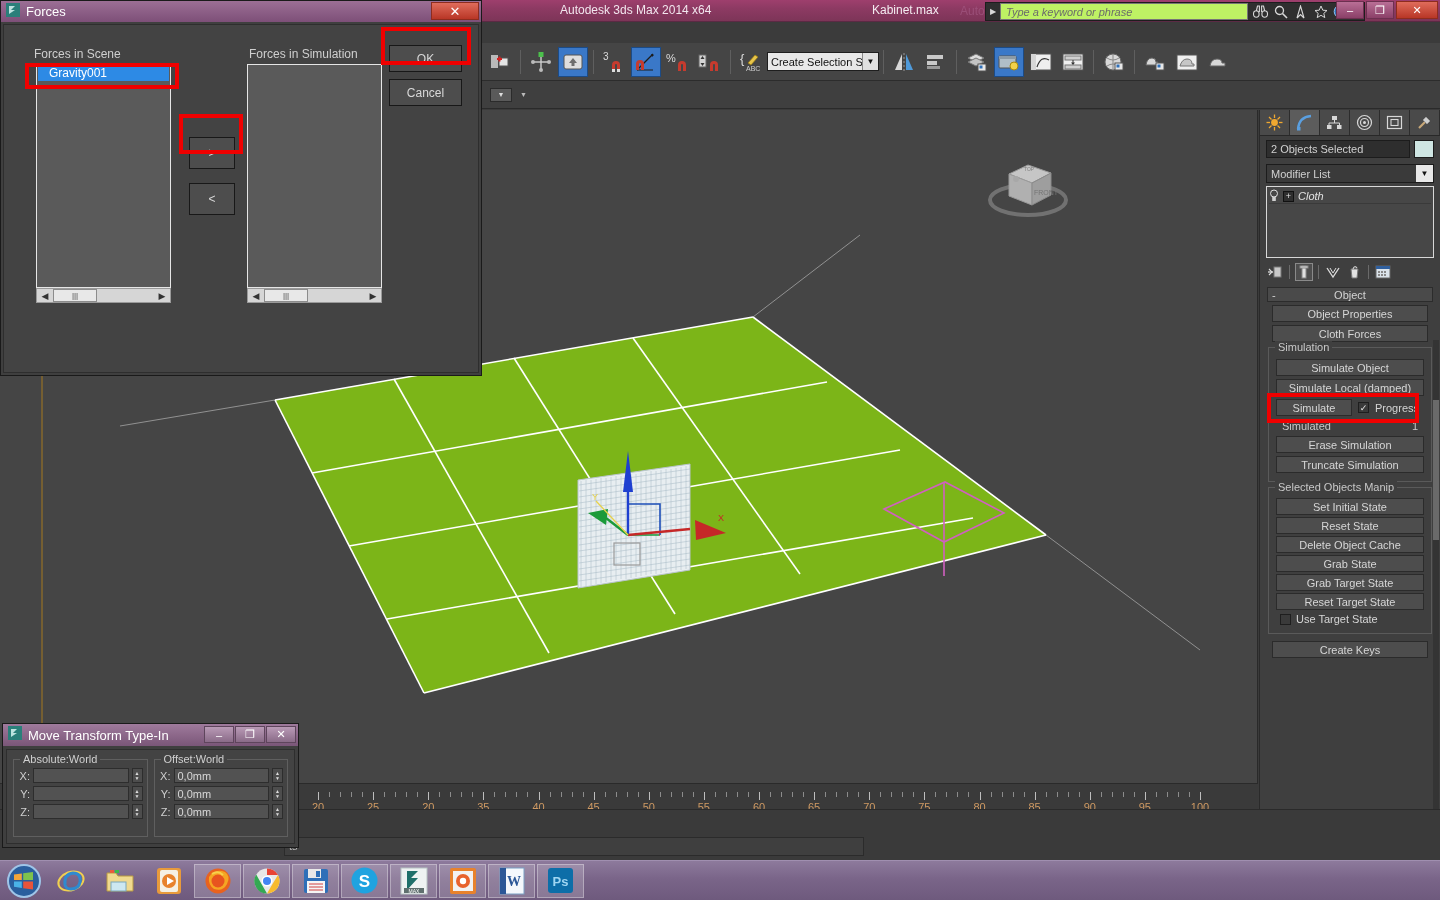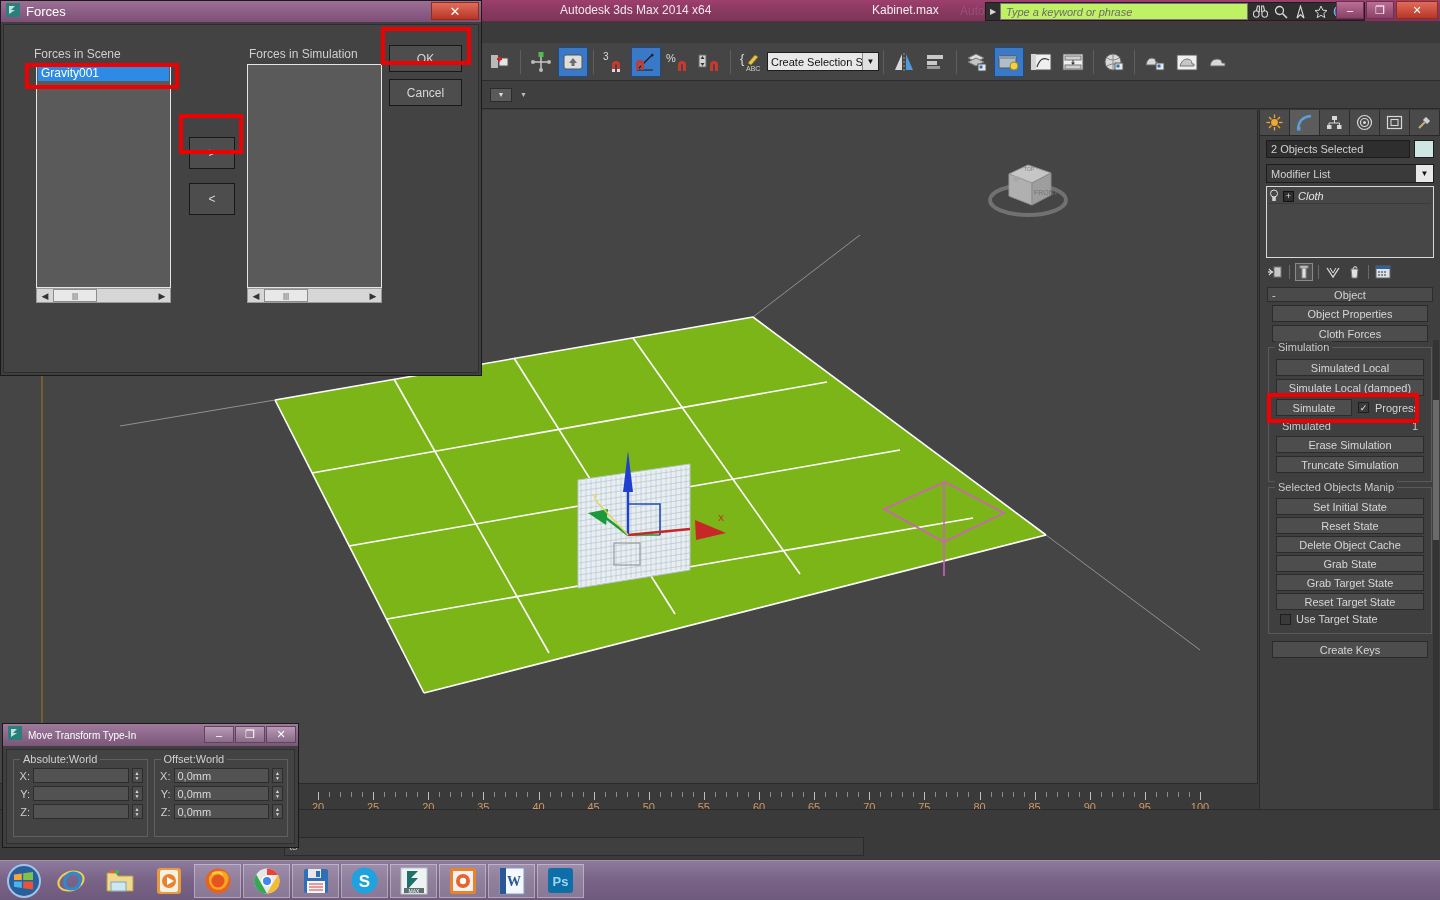--- a/index.html
+++ b/index.html
@@ -133,38 +133,38 @@
   #forces { position: absolute; left: 0; top: 0; width: 482px; height: 376px; background: #3f3f3f;
             border: 1px solid #1a1a1a; z-index: 50; }
   #forces .fdtitle { height: 21px; background: linear-gradient(to bottom,#9c6f95 0%,#7d4f78 100%);
                      display: flex; align-items: center; padding-left: 5px; position: relative; }
   #forces .fdtitle .tlabel { font-size: 13px; color: #fff; margin-left: 6px; }
   #forces .fdbody { position: absolute; left: 2px; top: 23px; right: 2px; bottom: 2px; background: #434343;
                     border: 1px solid #2e2e2e; }
   .fd-lbl { position: absolute; font-size: 12px; color: #cfcfcf; }
   .fd-list { position: absolute; background: #5a5a5a; border: 1px solid #e6e6e6; }
   .fd-sel { position: absolute; left: 1px; top: 1px; right: 1px; height: 15px; background: #2d8ae5;
-            color: #fff; font-size: 12px; padding-left: 3px; line-height: 15px; }
+            color: #fff; font-size: 12px; padding-left: 11px; line-height: 15px; }
   .fd-hscroll { position: absolute; height: 15px; background: #d6d6d6; border: 1px solid #9a9a9a;
                 display: flex; align-items: center; }
   .fd-hscroll .ar { width: 16px; text-align: center; font-size: 9px; color: #333; }
   .fd-hscroll .thumb { width: 44px; height: 13px; background: #e8e8e8; border: 1px solid #8c8c8c;
                        display: flex; align-items: center; justify-content: center; font-size: 8px; color: #444; }
   .fd-btn { position: absolute; background: #4d4d4d; border: 1px solid #181818; color: #d8d8d8;
             font-size: 12px; display: flex; align-items: center; justify-content: center; }
   .fd-x { position: absolute; right: 2px; top: 1px; width: 48px; height: 18px;
           background: linear-gradient(to bottom,#e06c5b,#b83626); border: 1px solid #8e2c1e; color: #fff;
           font-size: 13px; display: flex; align-items: center; justify-content: center; }
 
   
   #mtti { position: absolute; left: 2px; top: 723px; width: 297px; height: 125px; background: #3f3f3f;
           border: 1px solid #1a1a1a; z-index: 40; }
   #mtti .mt-title { height: 22px; background: linear-gradient(to bottom,#9f7a9c 0%,#7a5678 100%);
                     display: flex; align-items: center; padding-left: 5px; position: relative; }
-  #mtti .mt-title .tl { font-size: 10px; color: #fff; margin-left: 6px; }
+  #mtti .mt-title .tl { font-size: 13px; color: #fff; margin-left: 6px; }
   .mt-wc { position: absolute; right: 2px; top: 2px; display: flex; gap: 1px; }
   .mt-wcb { width: 30px; height: 17px; background: linear-gradient(to bottom,#b99ab6,#8a6b88);
             border: 1px solid #5e455c; color: #fff; font-size: 11px;
             display: flex; align-items: center; justify-content: center; }
   .mt-body { position: absolute; left: 3px; top: 25px; right: 3px; bottom: 3px; background: #434343;
              border: 1px solid #2e2e2e; display: flex; gap: 6px; padding: 9px 6px 6px 6px; }
   .mt-group { flex: 1; border: 1px solid #5f5f5f; position: relative; padding: 8px 4px 4px 4px; }
   .mt-group .gl { position: absolute; left: 6px; top: -7px; background: #434343; padding: 0 3px;
                   font-size: 11px; color: #d0d0d0; }
   .mt-line { display: flex; align-items: center; gap: 3px; margin-bottom: 3px; }
@@ -644,21 +644,21 @@
 
       <div class="rollout-head">
         <span class="minus">-</span>
         <span>Object</span>
       </div>
       <div class="panel-btn">Object Properties</div>
       <div class="panel-btn">Cloth Forces</div>
 
       <div class="group">
         <div class="glabel">Simulation</div>
-        <div class="panel-btn" style="margin:3px 4px">Simulated Local</div>
+        <div class="panel-btn" style="margin:3px 4px">Simulate Object</div>
         <div class="panel-btn" style="margin:3px 4px">Simulate Local (damped)</div>
         <div style="display:flex;align-items:center;gap:6px;margin:3px 4px">
           <div class="panel-btn" style="margin:0;width:76px">Simulate</div>
           <div class="chk">✓</div>
           <span class="txt">Progress</span>
         </div>
         <div class="inforow" style="margin:4px 10px">
           <span>Simulated</span>
           <span>1</span>
         </div>

